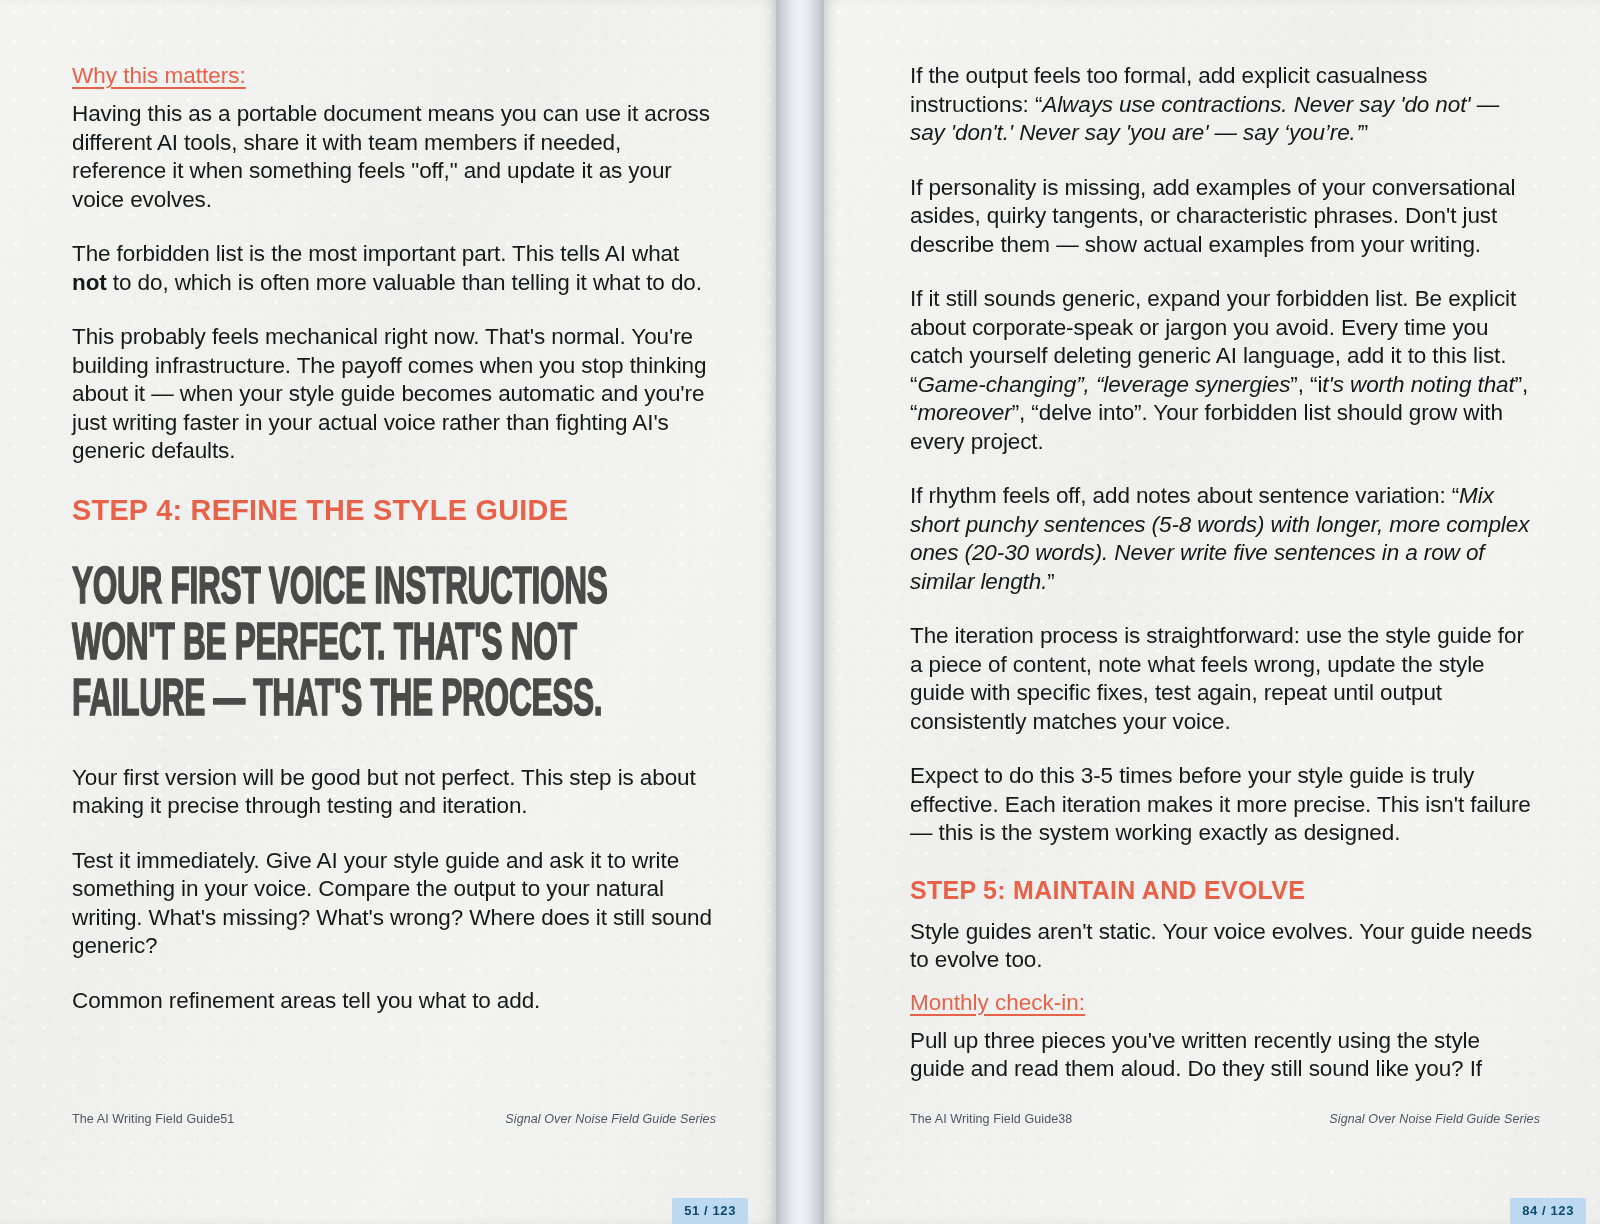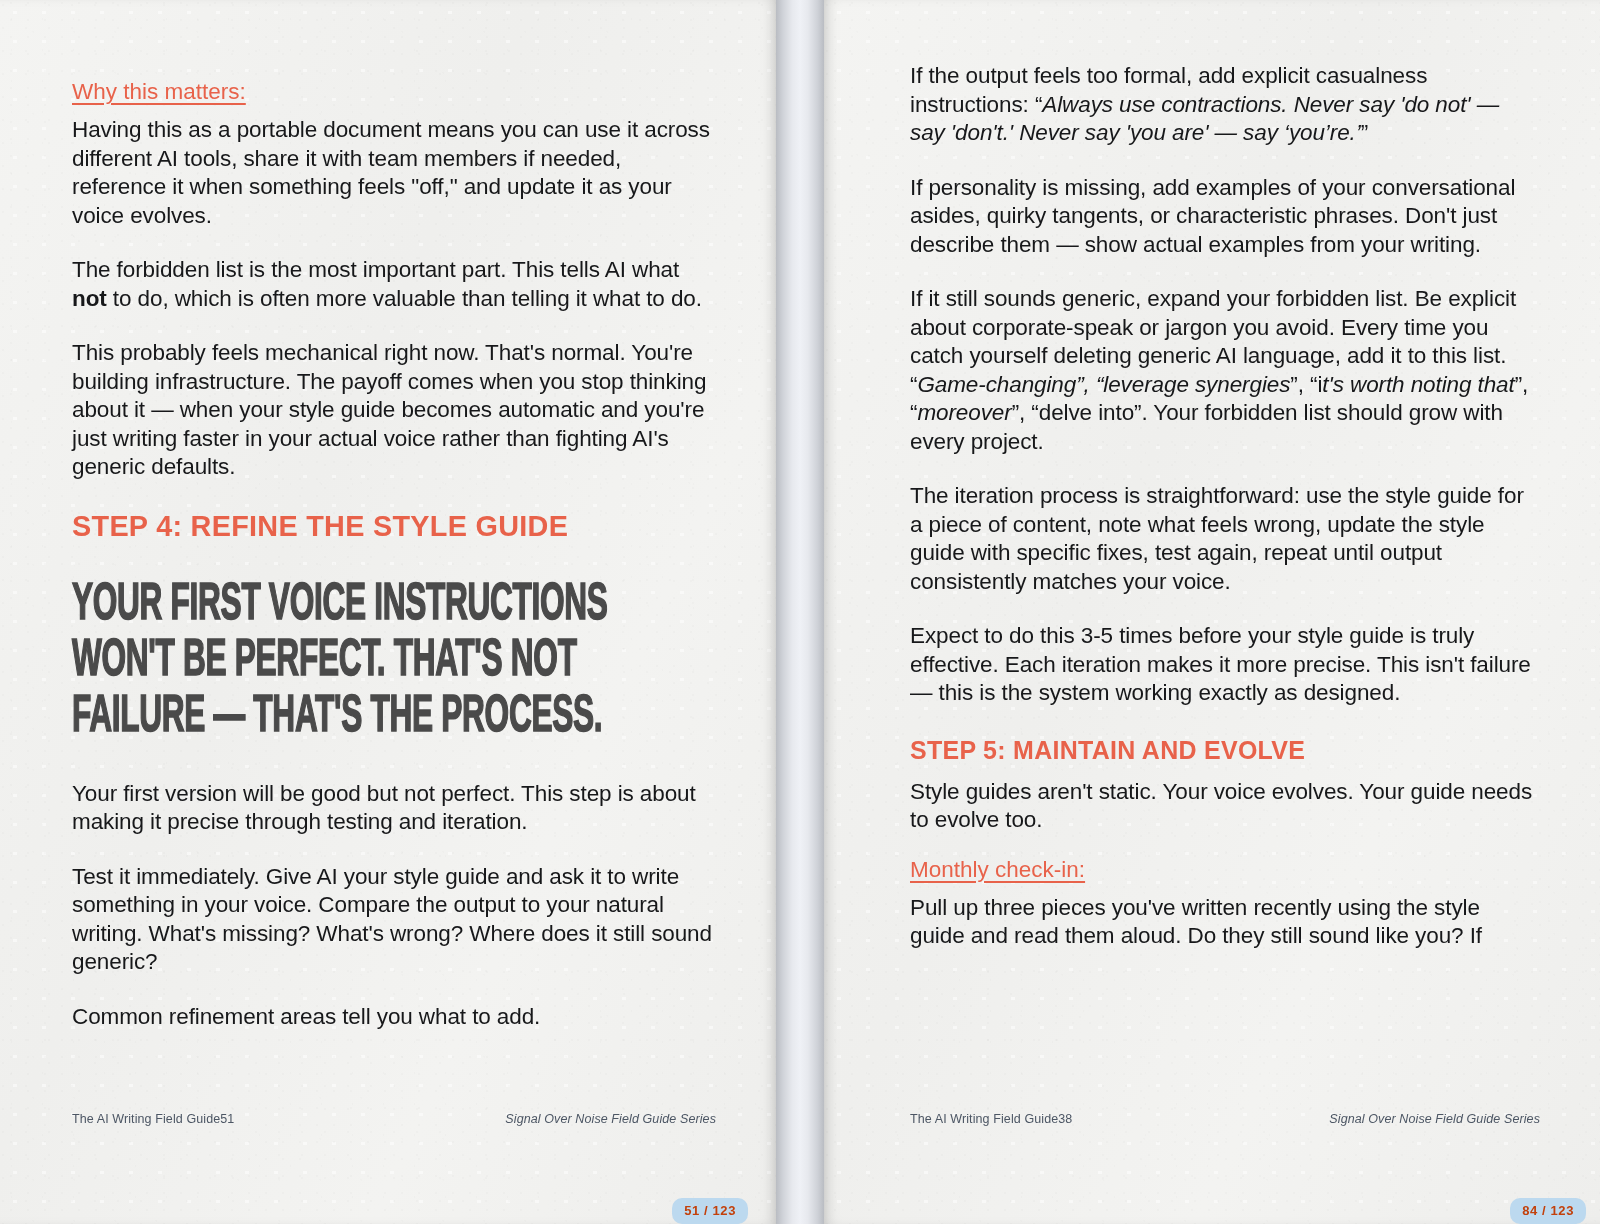--- a/index.html
+++ b/index.html
@@ -72,26 +72,26 @@
 
   
   p.body-text {
     margin: 0 0 26px 0;
     font-size: 22.5px;
     line-height: 28.5px;
     color: #17181a;
     letter-spacing: -0.1px;
     font-weight: 400;
   }
-  p.body-text.tight { margin-bottom: 21px; }
+  p.body-text.tight { margin-bottom: 14px; }
   p.body-text b { font-weight: 700; }
   p.body-text i { font-style: italic; }
 
   h3.accent-underline {
-    margin: 16px 0 10px 0;
+    margin: 0 0 10px 0;
     font-size: 22.5px;
     line-height: 28px;
     font-weight: 400;
     color: #e8624a;
     text-decoration: underline;
     text-underline-offset: 4px;
     text-decoration-thickness: 1.5px;
   }
 
   h2.step-heading {
@@ -140,26 +140,26 @@
   .page.right .page-footer { left: 86px; }
   .footer-left   { flex: 0 0 auto; }
   .footer-center { flex: 1 1 auto; text-align: left; padding-right: 46px; }
   .footer-right  { flex: 0 0 auto; font-style: italic; }
 
   .page-badge {
     position: absolute;
     bottom: 0px;
     right: 14px;
     background: #bcd9ef;
-    color: #c2410c;
+    color: #0c4a6e;
     font-size: 13px;
     font-weight: 700;
     letter-spacing: 0.6px;
     padding: 5px 12px 6px 12px;
-    border-radius: 10px;
+    border-radius: 2px;
     text-align: center;
   }
   .page.left .page-badge { right: 28px; }
 </style>
 </head>
 <body>
 
 <div id="viewer">
 
   <div class="page left">
@@ -197,20 +197,21 @@
 
   <div class="page right">
     <div class="page-inner">
 
       <p class="body-text"><span>If the output feels too formal, add explicit casualness instructions: “</span><i>Always use contractions. Never say 'do not' — say 'don't.' Never say 'you are' — say ‘you’re.’</i><span>”</span></p>
 
       <p class="body-text">If personality is missing, add examples of your conversational asides, quirky tangents, or characteristic phrases. Don't just describe them — show actual examples from your writing.</p>
 
       <p class="body-text"><span>If it still sounds generic, expand your forbidden list. Be explicit about corporate-speak or jargon you avoid. Every time you catch yourself deleting generic AI language, add it to this list. “</span><i>Game-changing”, “leverage synergies</i><span>”, “i</span><i>t's worth noting that</i><span>”, “</span><i>moreover</i><span>”, “delve into”. Your forbidden list should grow with every project.</span></p>
 
+      <p class="body-text"><span>If rhythm feels off, add notes about sentence variation: “</span><i>Mix short punchy sentences (5-8 words) with longer, more complex ones (20-30 words). Never write five sentences in a row of similar length.</i><span>”</span></p>
 
       <p class="body-text">The iteration process is straightforward: use the style guide for a piece of content, note what feels wrong, update the style guide with specific fixes, test again, repeat until output consistently matches your voice.</p>
 
       <p class="body-text">Expect to do this 3-5 times before your style guide is truly effective. Each iteration makes it more precise. This isn't failure — this is the system working exactly as designed.</p>
 
       <h2 class="step-heading compact">STEP 5: MAINTAIN AND EVOLVE</h2>
 
       <p class="body-text tight">Style guides aren't static. Your voice evolves. Your guide needs to evolve too.</p>
 
       <h3 class="accent-underline">Monthly check-in:</h3>

